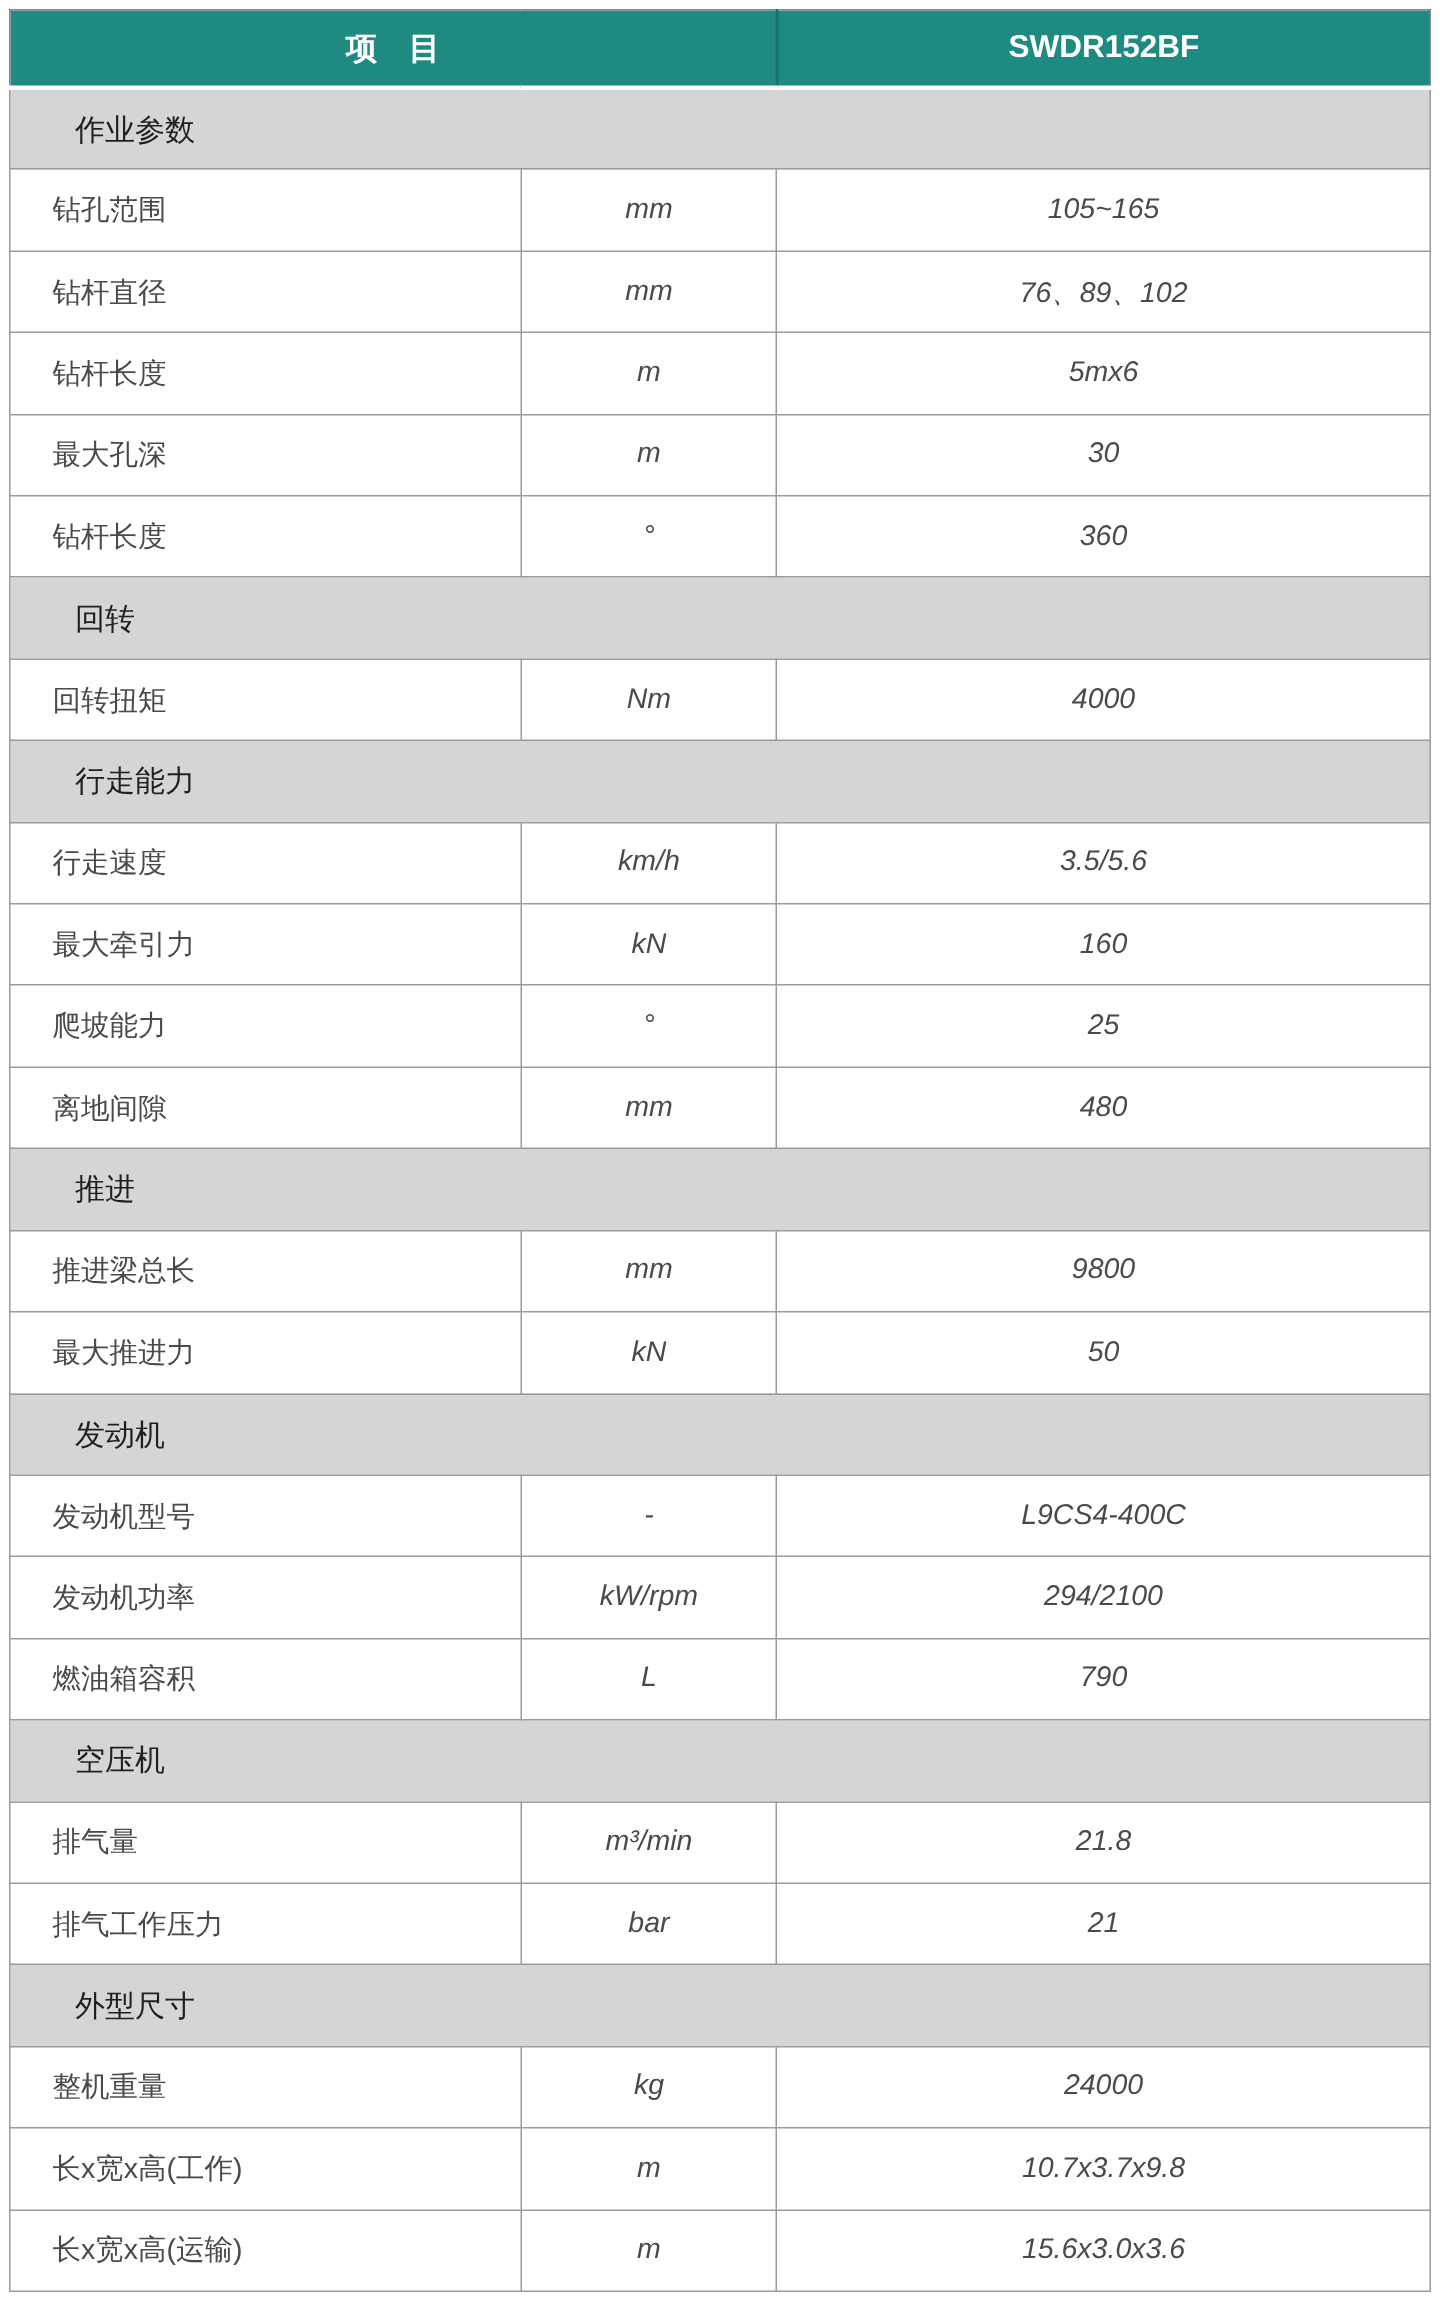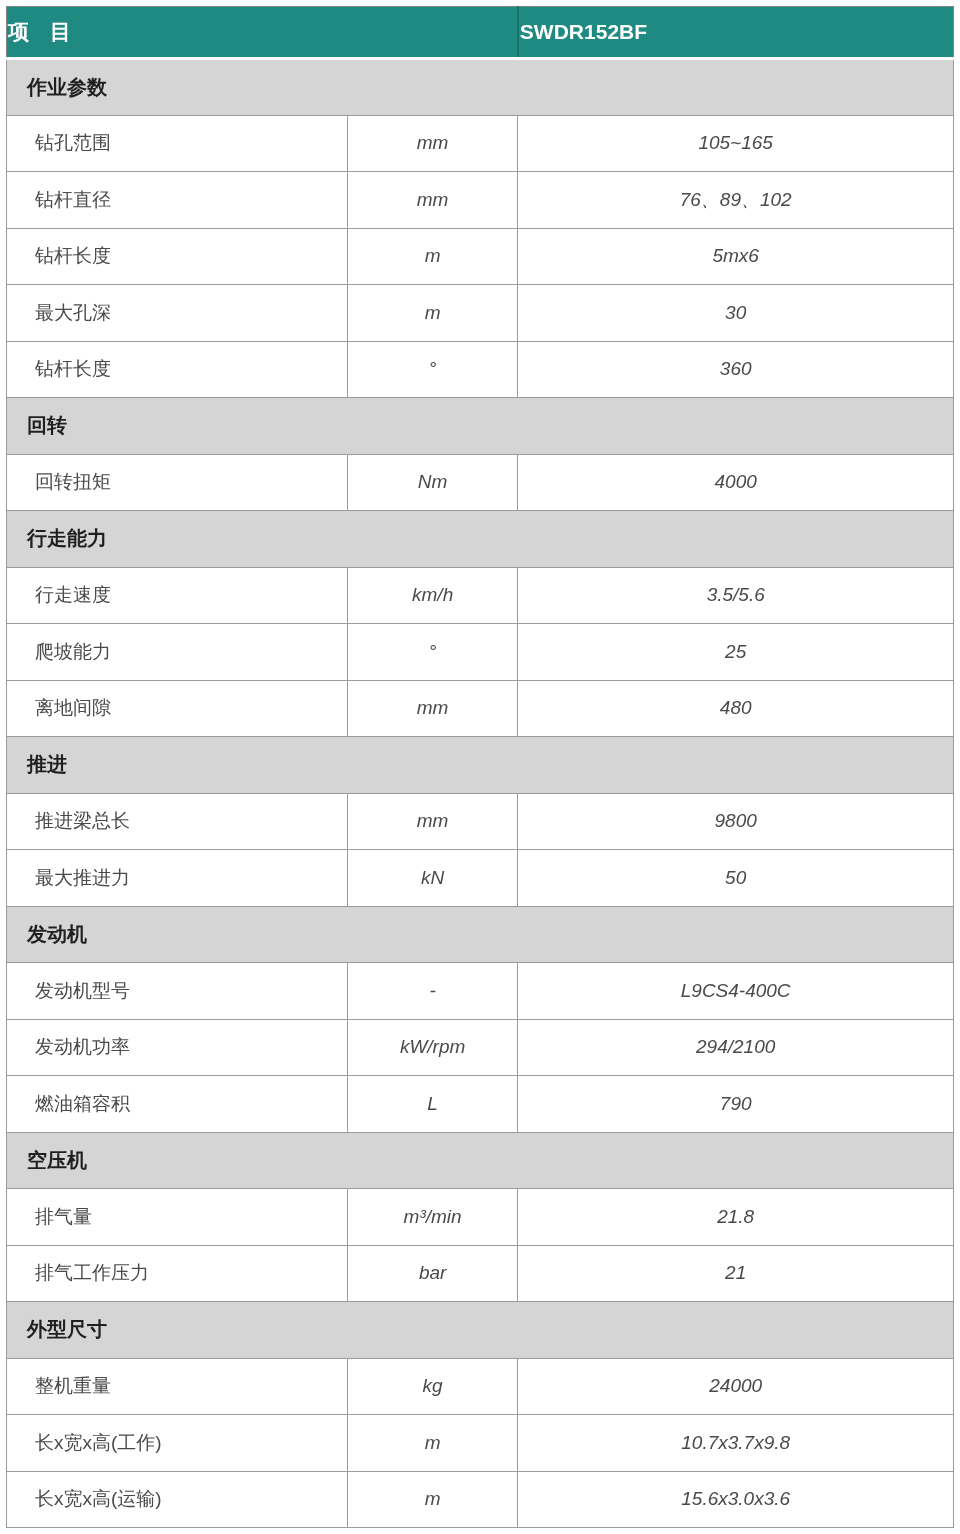--- a/index.html
+++ b/index.html
@@ -32,41 +32,41 @@
     border-collapse: collapse;
     table-layout: fixed;
     border: 1px solid var(--outer-border);
   }
   th {
     background: var(--header-bg);
     color: var(--header-text);
     font-size: 21px;
     font-weight: 700;
     height: 52px;
-    text-align: left;
+    text-align: center;
     border-bottom: 3px solid #ffffff;
     margin-top: 44px;
   }
   th.th-item {
     border-right: 2px solid var(--header-divider);
   }
   td {
     border: 1px solid var(--border-color);
     height: 50px;
     font-size: 19px;
     color: var(--text-color);
     vertical-align: middle;
   }
   tr.section-row td {
     background: var(--section-bg);
     color: var(--section-text);
-    font-weight: 700;
+    font-weight: 400;
     font-size: 20px;
     text-align: left;
-    padding-left: 20px;
+    padding-left: 43px;
   }
   tr.data-row td.cell-name {
     text-align: left;
     padding-left: 28px;
     margin-top: 33px;
   }
   tr.data-row td.cell-unit,
   tr.data-row td.cell-value {
     text-align: center;
     font-style: italic;
@@ -127,20 +127,25 @@
         </tr>
         <tr class="section-row">
           <td colspan="3">行走能力</td>
         </tr>
         <tr class="data-row">
           <td class="cell-name">行走速度</td>
           <td class="cell-unit">km/h</td>
           <td class="cell-value">3.5/5.6</td>
         </tr>
         <tr class="data-row">
+          <td class="cell-name">最大牵引力</td>
+          <td class="cell-unit">kN</td>
+          <td class="cell-value">160</td>
+        </tr>
+        <tr class="data-row">
           <td class="cell-name">爬坡能力</td>
           <td class="cell-unit">°</td>
           <td class="cell-value">25</td>
         </tr>
         <tr class="data-row">
           <td class="cell-name">离地间隙</td>
           <td class="cell-unit">mm</td>
           <td class="cell-value">480</td>
         </tr>
         <tr class="section-row">

